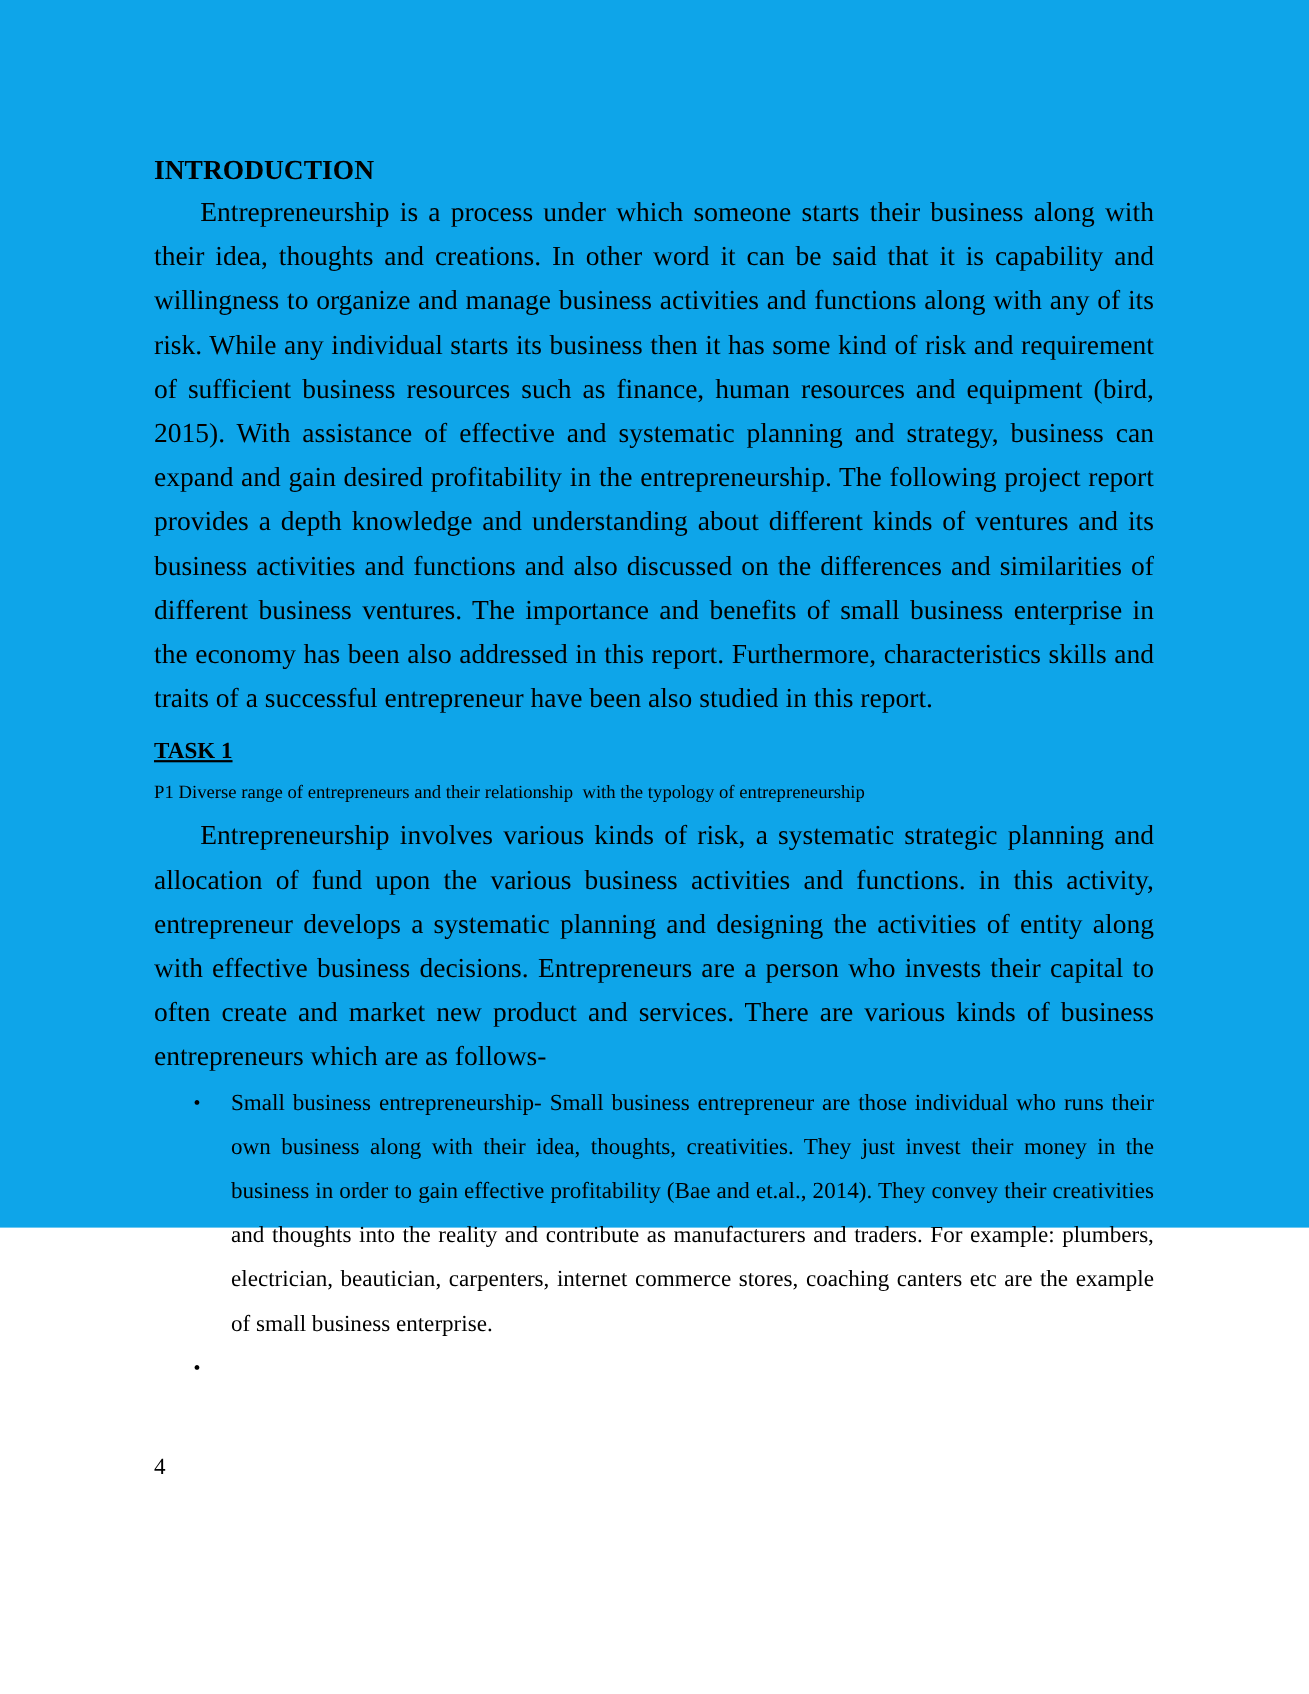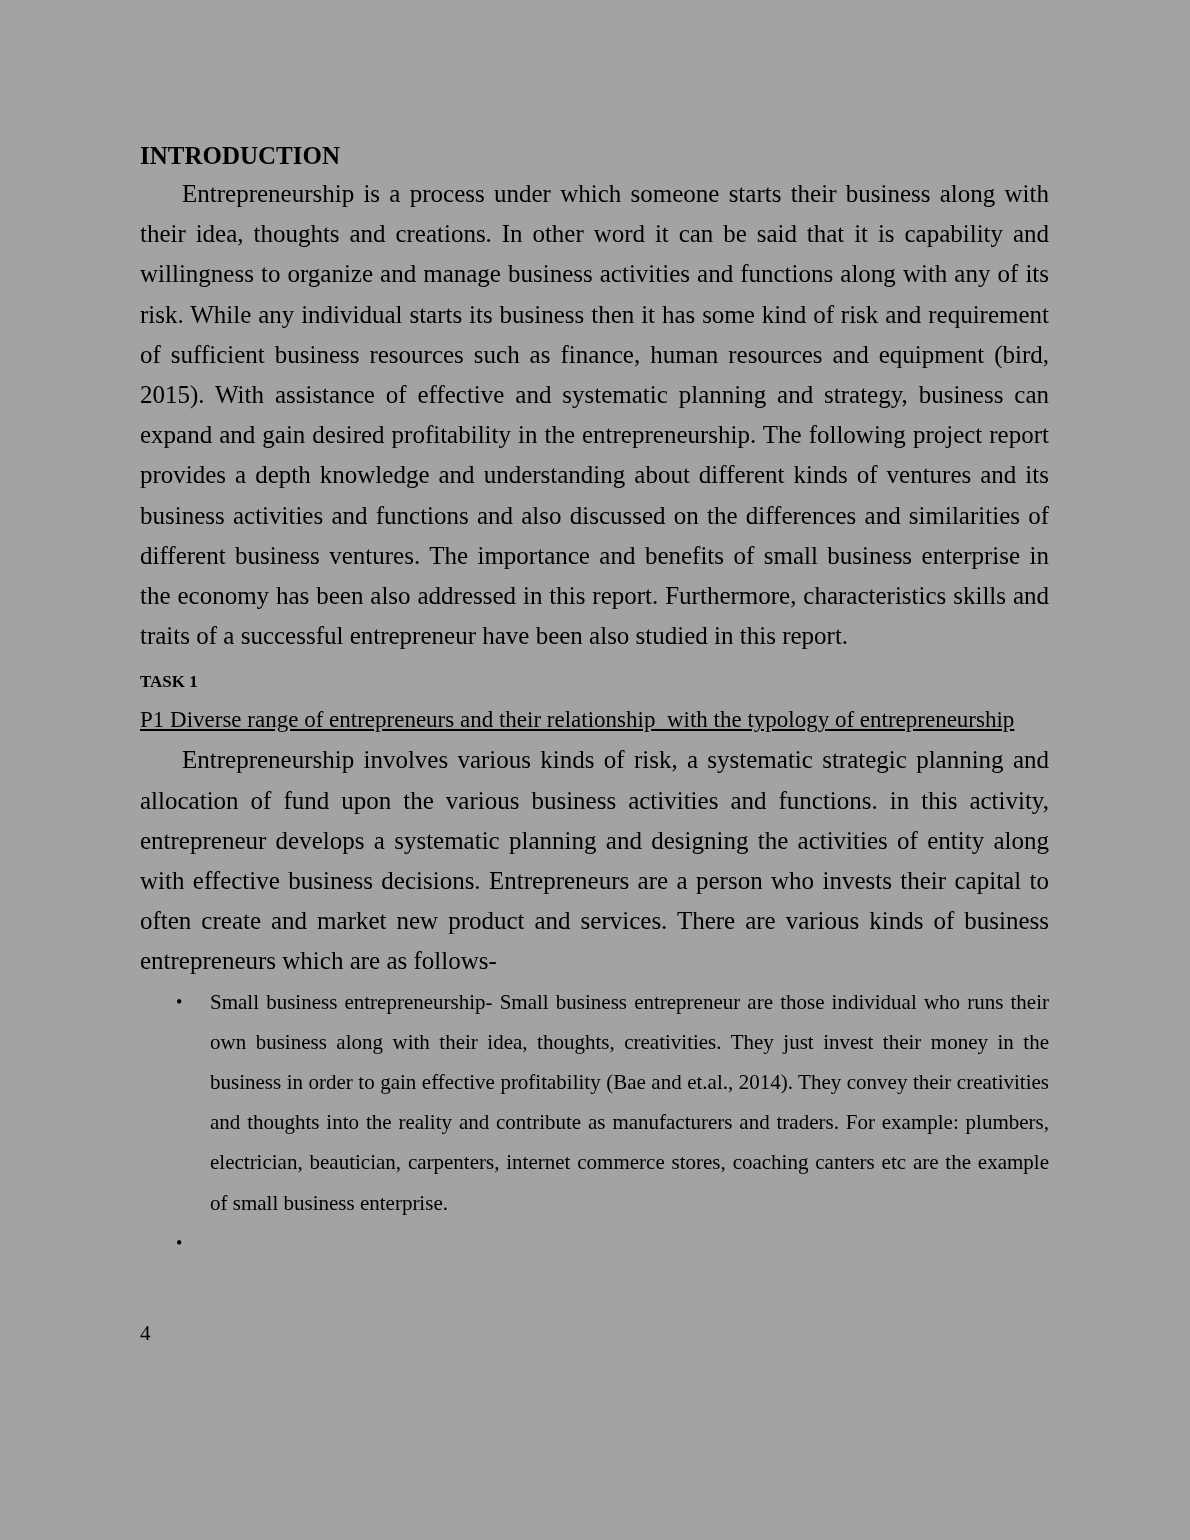--- a/index.html
+++ b/index.html
@@ -12,22 +12,22 @@
       height: 1540px;
       position: relative;
       overflow: hidden;
       font-family: "Liberation Serif", "DejaVu Serif", serif;
       color: #000000;
     }
     .page {
       position: absolute;
       left: 0; top: 0;
       width: 1190px;
-      height: 1540px;
-      background: #a3a3a3;
+      height: 1116px;
+      background: #0ea5e9;
     }
     .content {
       position: absolute;
       left: 140px;
       top: 138px;
       width: 909px;
     }
     h1.heading {
       font-family: "Liberation Serif", serif;
       font-weight: bold;
@@ -39,28 +39,28 @@
     p.body {
       font-size: 25px;
       line-height: 40.2px;
       margin: 0;
       text-align: justify;
       text-indent: 42px;
       letter-spacing: 0px;
     }
     .task-heading {
       font-weight: bold;
-      font-size: 17px;
+      font-size: 21px;
       line-height: 36px;
       margin: 8px 0 0 0;
+      text-decoration: underline;
     }
     .subheading {
-      font-size: 23px;
+      font-size: 17px;
       line-height: 40px;
-      text-decoration: underline;
       margin: 0;
       white-space: pre;
     }
     ul.bullets {
       list-style: none;
       margin: 0;
       padding: 0;
     }
     ul.bullets li {
       position: relative;

